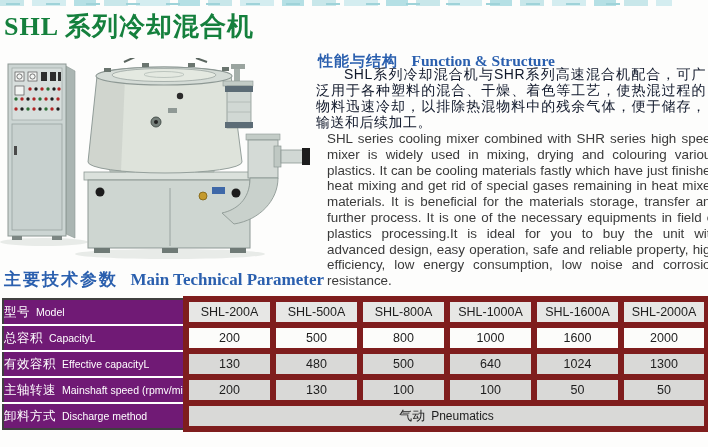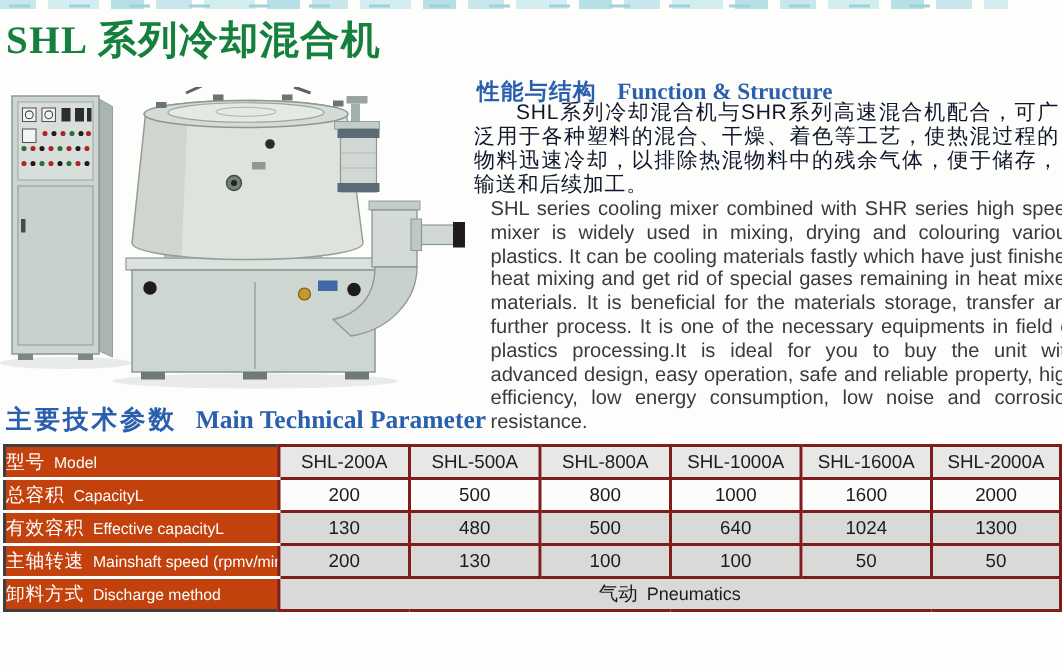--- a/index.html
+++ b/index.html
@@ -52,29 +52,29 @@
   .photo{position:absolute;left:0px;top:58px;width:312px;height:210px;}
 
   
   table.spec{
     position:absolute;left:2px;top:296px;width:704px;
     border-collapse:collapse;table-layout:fixed;
     border:2px solid #3f3f3f;
   }
   table.spec td{height:20px;padding:0;overflow:hidden;white-space:nowrap;}
   td.lbl{
-    background:#c2410c;color:#ffffff;padding-left:8px;
-    border-bottom:2px solid #ffffff;border-right:1px solid #701a75;
+    background:#701a75;color:#ffffff;padding-left:8px;
+    border-bottom:2px solid #ffffff;border-right:4px solid #701a75;
     font-size:12.5px;letter-spacing:.5px;
   }
   tr:last-child td.lbl{border-bottom:none;}
   td.lbl .en{font-size:10.5px;letter-spacing:0;margin-left:6px;}
   td.val{
     text-align:center;font-size:12.5px;color:#1d1d1d;
-    border:2px solid #7f1d1d;
+    border:6px solid #7f1d1d;
   }
   td.span-val .zh{font-size:13px;color:#1d1d1d;}
   td.span-val .en{font-size:12px;color:#1d1d1d;margin-left:6px;}
   tr.r-gray  td.val{background:#d9d9d7;}
   tr.r-white td.val{background:#fcfcfa;}
   tr.r-head  td.val{background:#e7e7e5;}
 </style>
 </head>
 <body>
 

